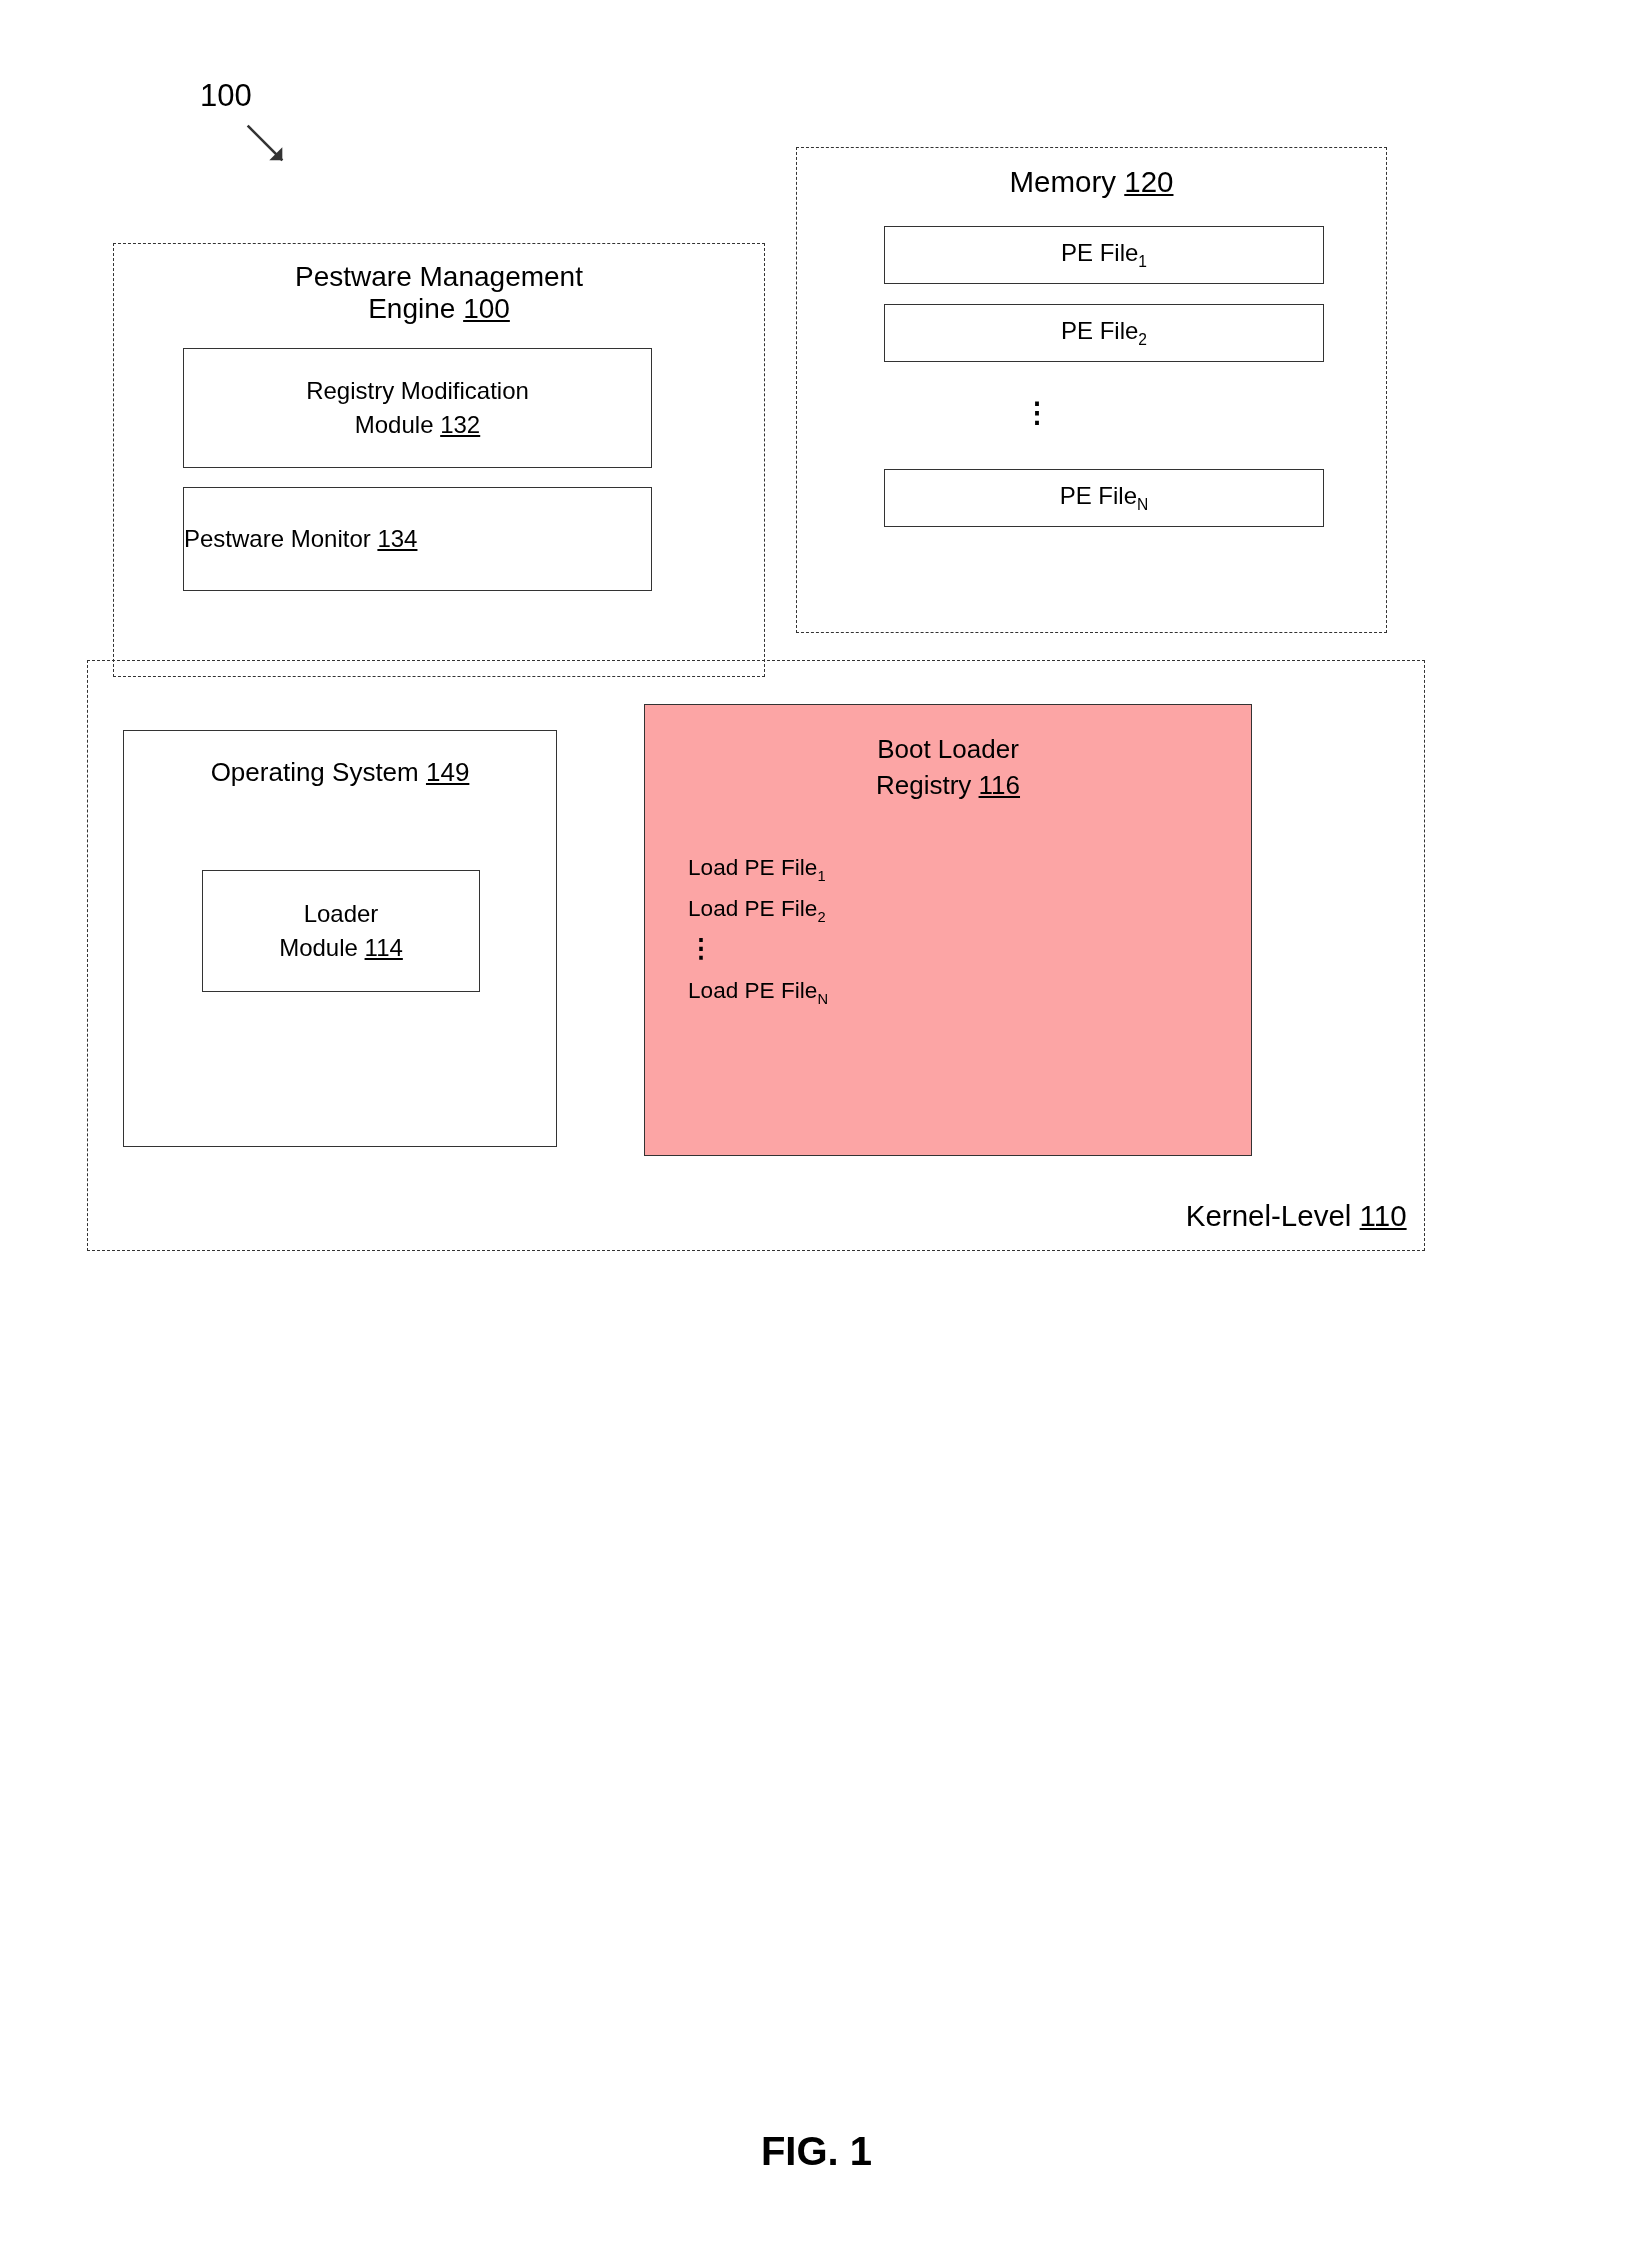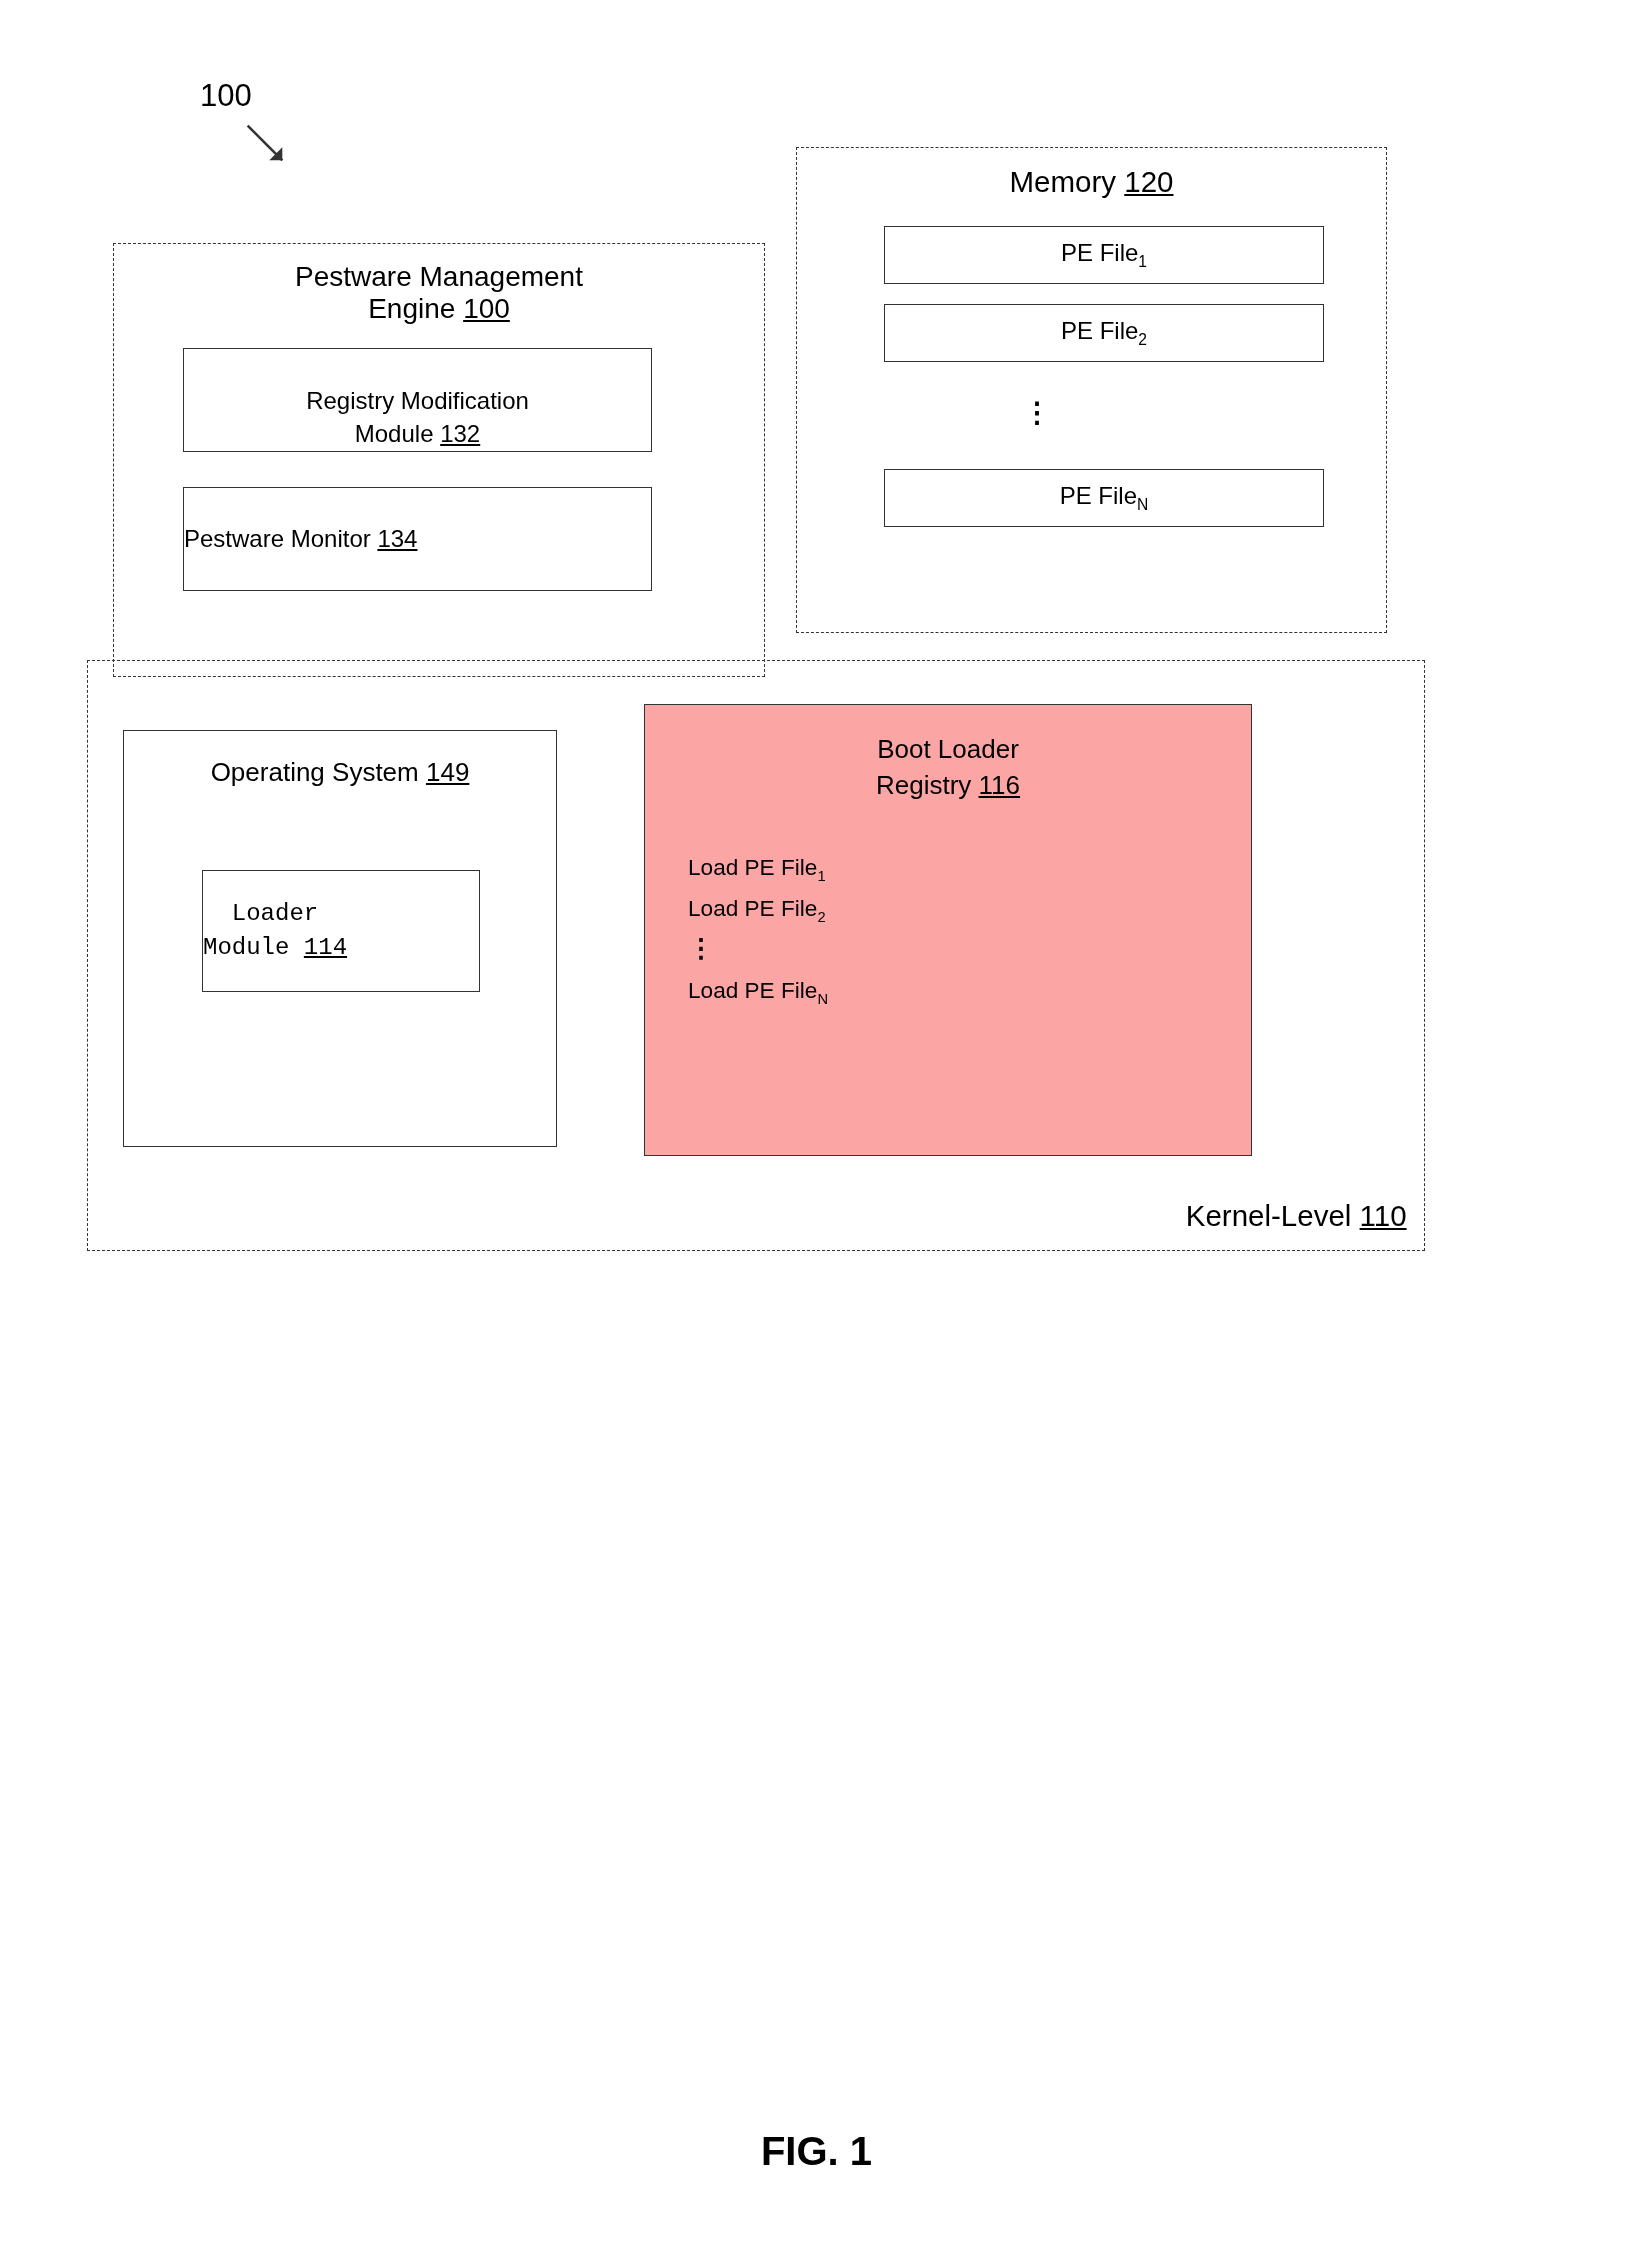--- a/index.html
+++ b/index.html
@@ -107,25 +107,25 @@
     .pme-label span.underline {
       text-decoration: underline;
     }
 
     
     .rmm-box {
       position: absolute;
       top: 104px;
       left: 69px;
       width: 469px;
-      height: 104px;
+      height: 120px;
       border: 1.7px solid #333;
       background: #fff;
       display: flex;
-      align-items: flex-end;
+      align-items: center;
       justify-content: center;
       text-align: center;
     }
 
     .rmm-label {
       font-size: 24px;
       line-height: 1.4;
     }
 
     .rmm-label span.underline {
@@ -204,23 +204,22 @@
     .loader-box {
       position: absolute;
       top: 139px;
       left: 78px;
       width: 278px;
       height: 122px;
       border: 1.7px solid #333;
       background: #fff;
       display: flex;
       align-items: center;
-      justify-content: flex-start;
-      text-align: center;
-      font-family: Liberation Mono, monospace;
+      justify-content: center;
+      text-align: center;
     }
 
     .loader-label {
       font-size: 24px;
       line-height: 1.4;
     }
 
     .loader-label span.underline {
       text-decoration: underline;
     }

